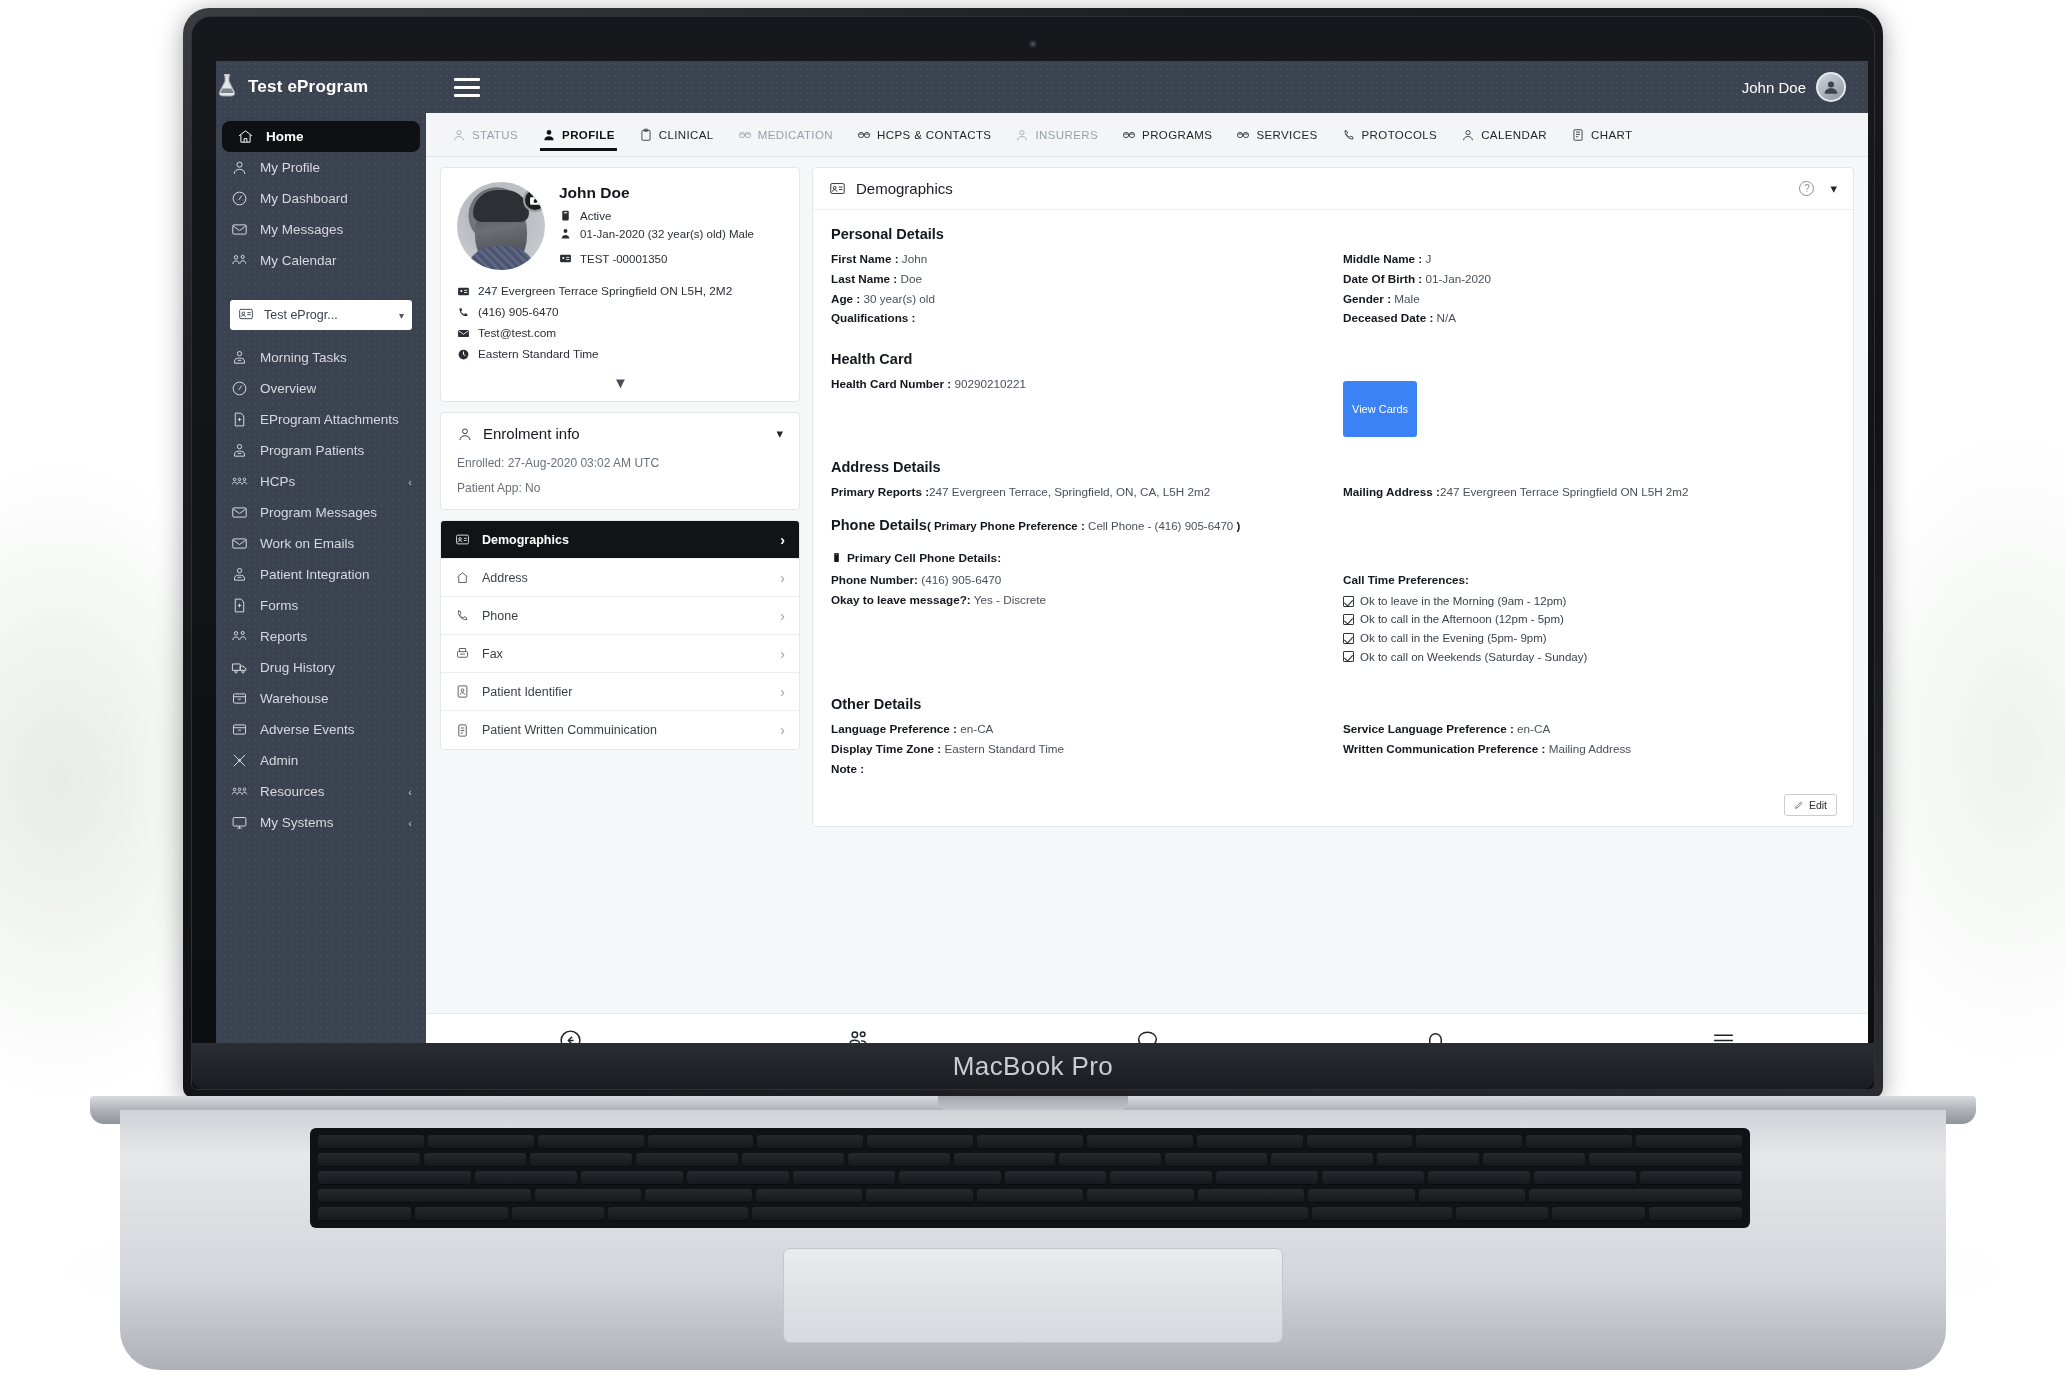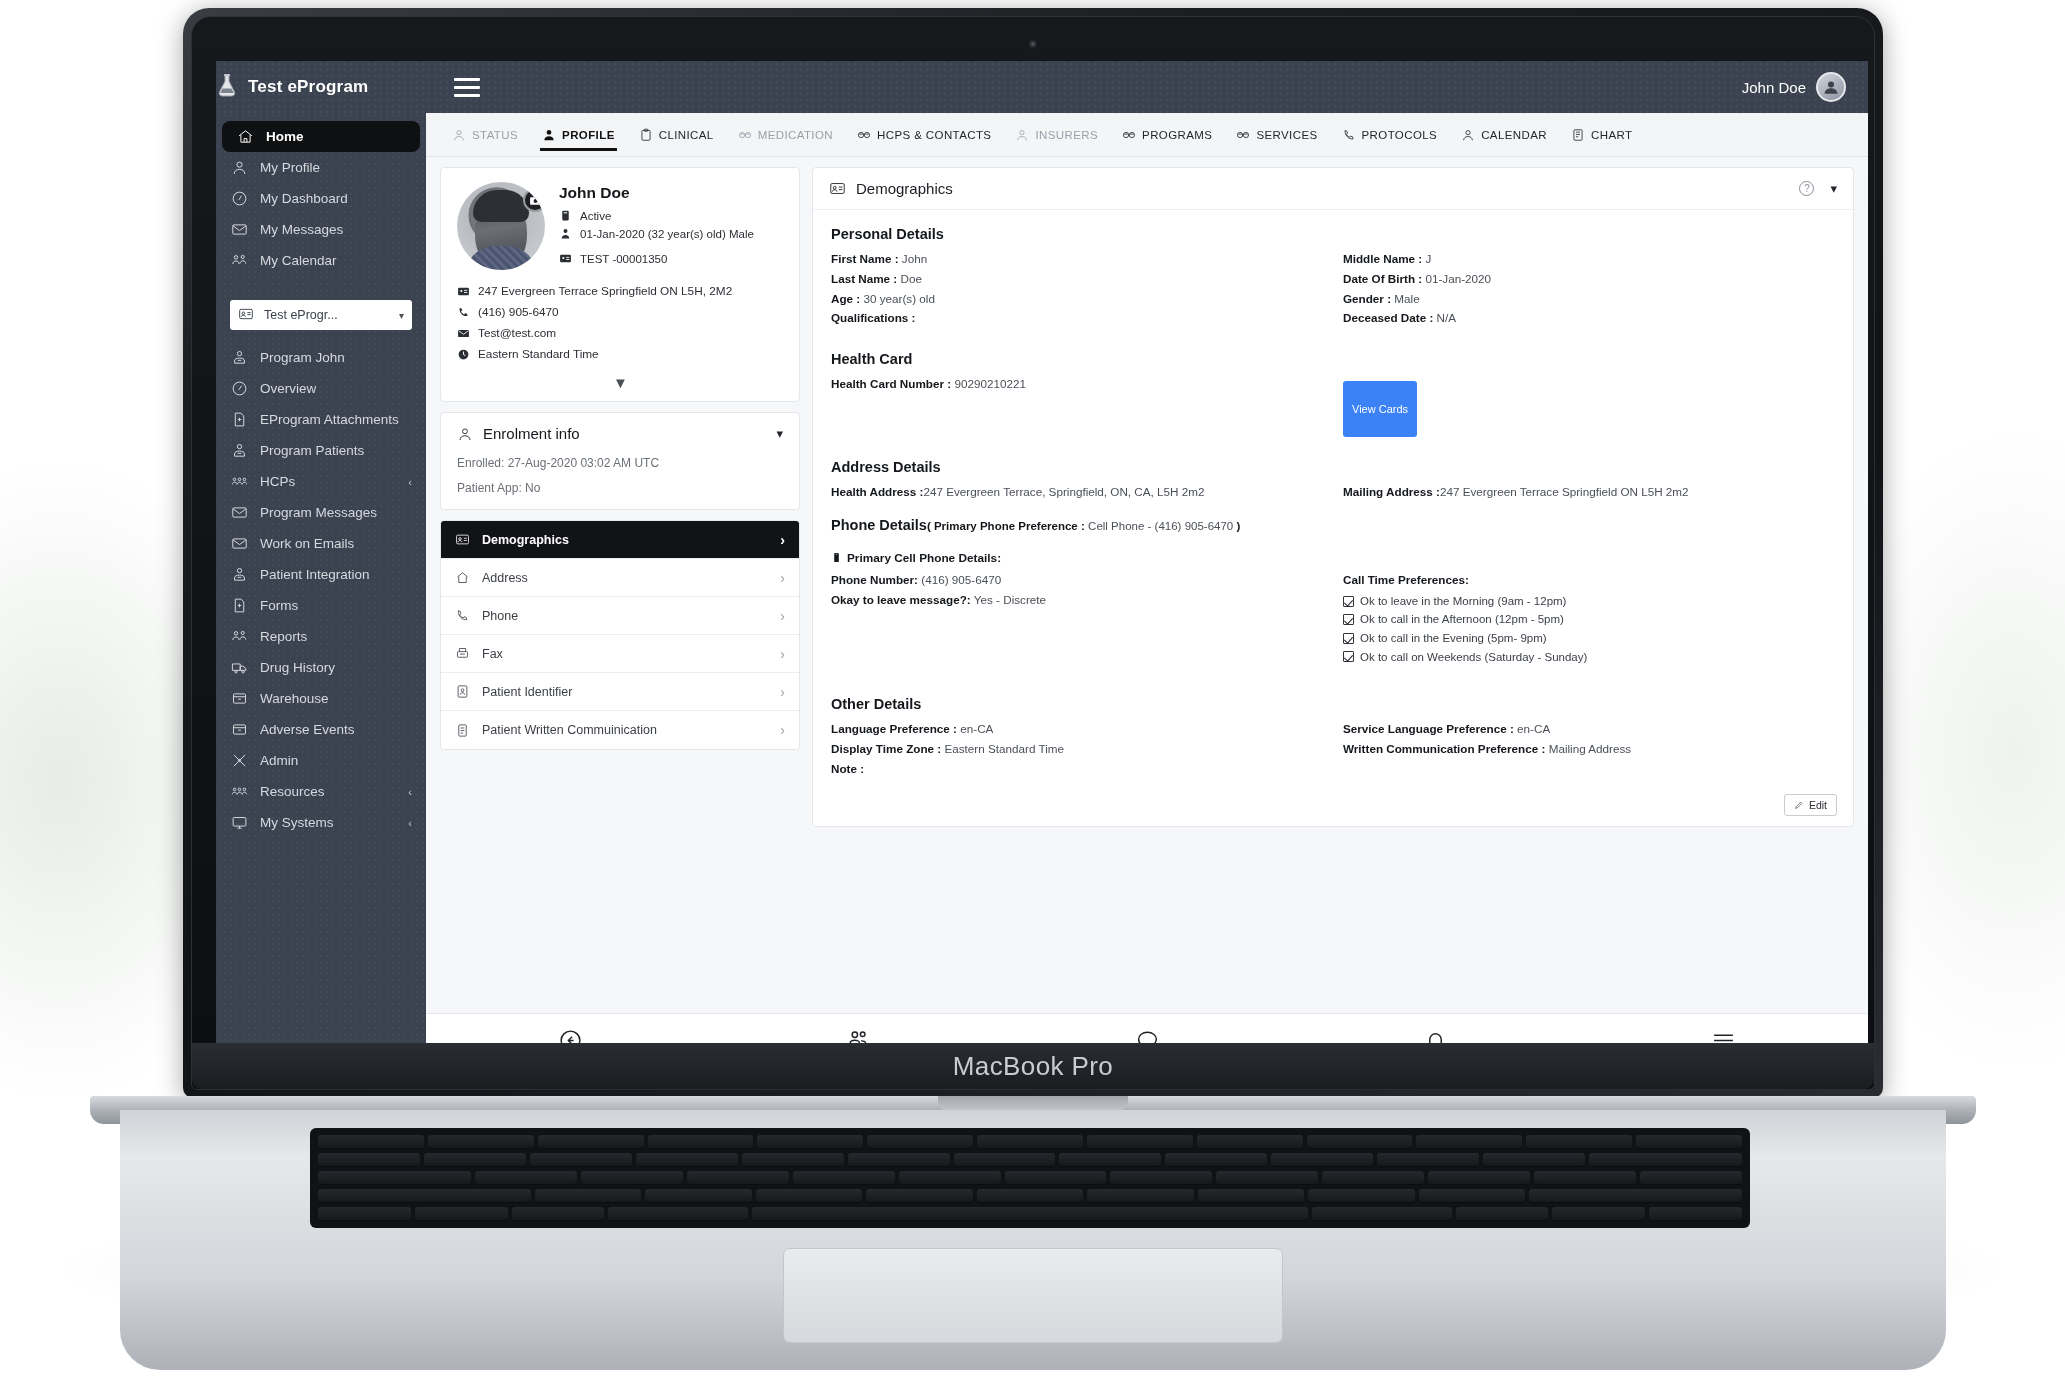--- a/index.html
+++ b/index.html
@@ -381,21 +381,21 @@
 
               <div>
                 <div class="nav-item">
                   <span class="ico">
                     <svg viewBox="0 0 24 24">
                         <circle cx="12" cy="6.5" r="3"></circle>
                         <path d="M5 20v-3.2c0-2.6 3.1-4 7-4s7 1.4 7 4V20z"></path>
                         <path d="M9.5 16h5"></path>
                       </svg>
                   </span>
-                  <span>Program John</span>
+                  <span>Morning Tasks</span>
                 </div>
                 <div class="nav-item">
                   <span class="ico">
                     <svg viewBox="0 0 24 24">
                         <circle cx="12" cy="12" r="9"></circle>
                         <path d="M15 8l-4 6"></path>
                       </svg>
                   </span>
                   <span>Overview</span>
                 </div>
@@ -813,21 +813,21 @@
                         <div>
                           <div class="fld"><b>Health Card Number :</b> <span class="v">90290210221</span></div>
                         </div>
                         <div style="padding-top:6px">
                           <button class="btn-dark">View Cards</button>
                         </div>
                       </div>
 
                       <div class="sec-title mt">Address Details</div>
                       <div class="grid2">
-                        <div class="fld"><b>Health Address :</b><span class="v">247 Evergreen Terrace, Springfield, ON, CA, L5H 2m2</span></div>
+                        <div class="fld"><b>Primary Reports :</b><span class="v">247 Evergreen Terrace, Springfield, ON, CA, L5H 2m2</span></div>
                         <div class="fld"><b>Mailing Address :</b><span class="v">247 Evergreen Terrace Springfield ON L5H 2m2</span></div>
                       </div>
 
                       <div class="phone-line">
                         <span class="big">Phone Details</span><span class="sm">( </span><span class="sm">Primary Phone Preference :</span> <span class="vl">Cell Phone - (416) 905-6470</span><span class="sm"> )</span>
                       </div>
 
                       <div style="margin-top:18px">
                         <div class="cell-head">
                           <svg viewBox="0 0 24 24">

